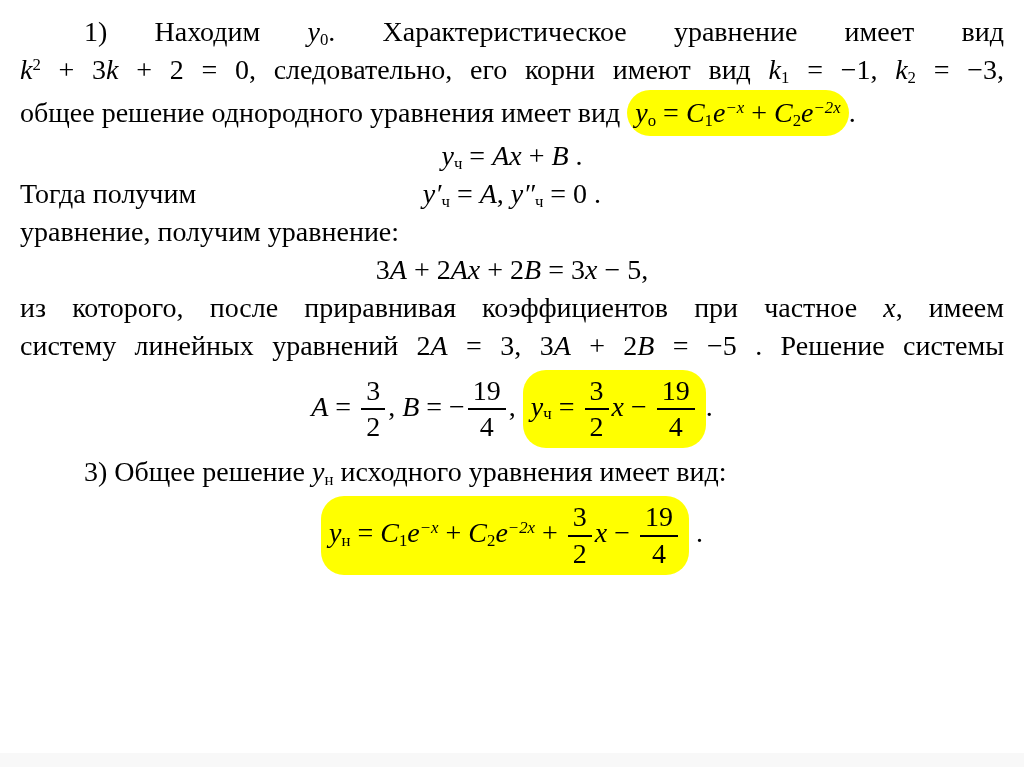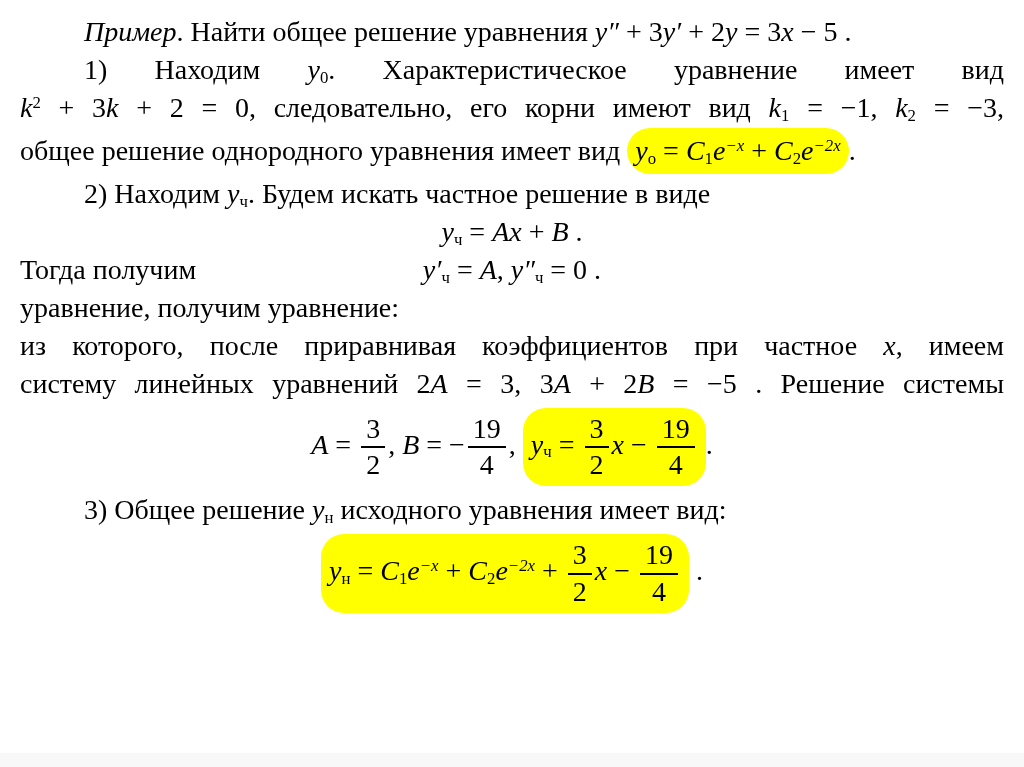--- a/index.html
+++ b/index.html
@@ -53,32 +53,31 @@
   .tall{ margin:6px 0; }
   .footer-strip{
     position:absolute;left:0;bottom:0;width:100%;height:14px;
   }
 </style>
 </head>
 <body>
 
 <div class="page" style="background: rgb(255, 255, 255); color: rgb(0, 0, 0);">
   <div class="content" id="content">
-      <div class="line p indent"><span class="it">Пример</span><span>. Найти общее решение уравнения  </span><span class="it">y″</span><span> + 3</span><span class="it">y′</span><span> + 2</span><span class="it">y</span><span> = 3</span><span class="it">x</span><span> − 5 .</span></div>
       <div class="line pj indent"><span>1) Находим </span><span class="it">y</span><sub>0</sub><span>. Характеристическое уравнение имеет вид</span></div>
       <div class="line pj"><span class="it">k</span><sup>2</sup><span> + 3</span><span class="it">k</span><span> + 2 = 0,  следовательно, его корни имеют вид   </span><span class="it">k</span><sub>1</sub><span> = −1,  </span><span class="it">k</span><sub>2</sub><span> = −3,</span></div>
       <div class="line p"><span>общее решение однородного уравнения имеет вид </span><span class="hlbox" style="background: rgb(255, 255, 0);"><span class="it">y</span><sub>о</sub><span> = </span><span class="it">C</span><sub>1</sub><span class="it">e</span><sup class="it">−x</sup><span> + </span><span class="it">C</span><sub>2</sub><span class="it">e</span><sup class="it">−2x</sup></span><span>.</span></div>
-      <div class="line p indent"><span>2) Находим </span><span class="it">y</span><sub>ч</sub><span>. Будем искать частное решение в виде</span></div>
       <div class="line c"><span class="it">y</span><sub>ч</sub><span> = </span><span class="it">Ax</span><span> + </span><span class="it">B</span><span> .</span></div>
       <div class="line split">
         <span class="left"><span>Тогда получим</span></span>
         <span class="mid"><span class="it">y′</span><sub>ч</sub><span> = </span><span class="it">A</span><span>,    </span><span class="it">y″</span><sub>ч</sub><span> = 0 .</span></span>
         <span></span>
       </div>
       <div class="line p"><span>уравнение, получим уравнение:</span></div>
+      <div class="line c"><span>3</span><span class="it">A</span><span> + 2</span><span class="it">Ax</span><span> + 2</span><span class="it">B</span><span> = 3</span><span class="it">x</span><span> − 5,</span></div>
       <div class="line pj"><span>из которого, после приравнивая коэффициентов при частное </span><span class="it">x</span><span>, имеем</span></div>
       <div class="line pj"><span>систему линейных уравнений  2</span><span class="it">A</span><span> = 3,  3</span><span class="it">A</span><span> + 2</span><span class="it">B</span><span> = −5 . Решение системы</span></div>
       <div class="line c tall"><span class="it">A</span><span> = </span><span class="frac"><span class="num">3</span><span class="den">2</span></span><span>,    </span><span class="it">B</span><span> = −</span><span class="frac"><span class="num">19</span><span class="den">4</span></span><span>,    </span><span class="hlbox" style="background: rgb(255, 255, 0);"><span class="it">y</span><sub>ч</sub><span> = </span><span class="frac"><span class="num">3</span><span class="den">2</span></span><span class="it">x</span><span> − </span><span class="frac"><span class="num">19</span><span class="den">4</span></span></span><span>.</span></div>
       <div class="line p indent"><span>3) Общее решение </span><span class="it">y</span><sub>н</sub><span> исходного уравнения имеет вид:</span></div>
       <div class="line c tall"><span class="hlbox" style="background: rgb(255, 255, 0);"><span class="it">y</span><sub>н</sub><span> = </span><span class="it">C</span><sub>1</sub><span class="it">e</span><sup class="it">−x</sup><span> + </span><span class="it">C</span><sub>2</sub><span class="it">e</span><sup class="it">−2x</sup><span> + </span><span class="frac"><span class="num">3</span><span class="den">2</span></span><span class="it">x</span><span> − </span><span class="frac"><span class="num">19</span><span class="den">4</span></span></span><span> .</span></div>
     </div>
   <div class="footer-strip" style="background: rgb(248, 248, 248);"></div>
 </div>
 
 </body></html>

